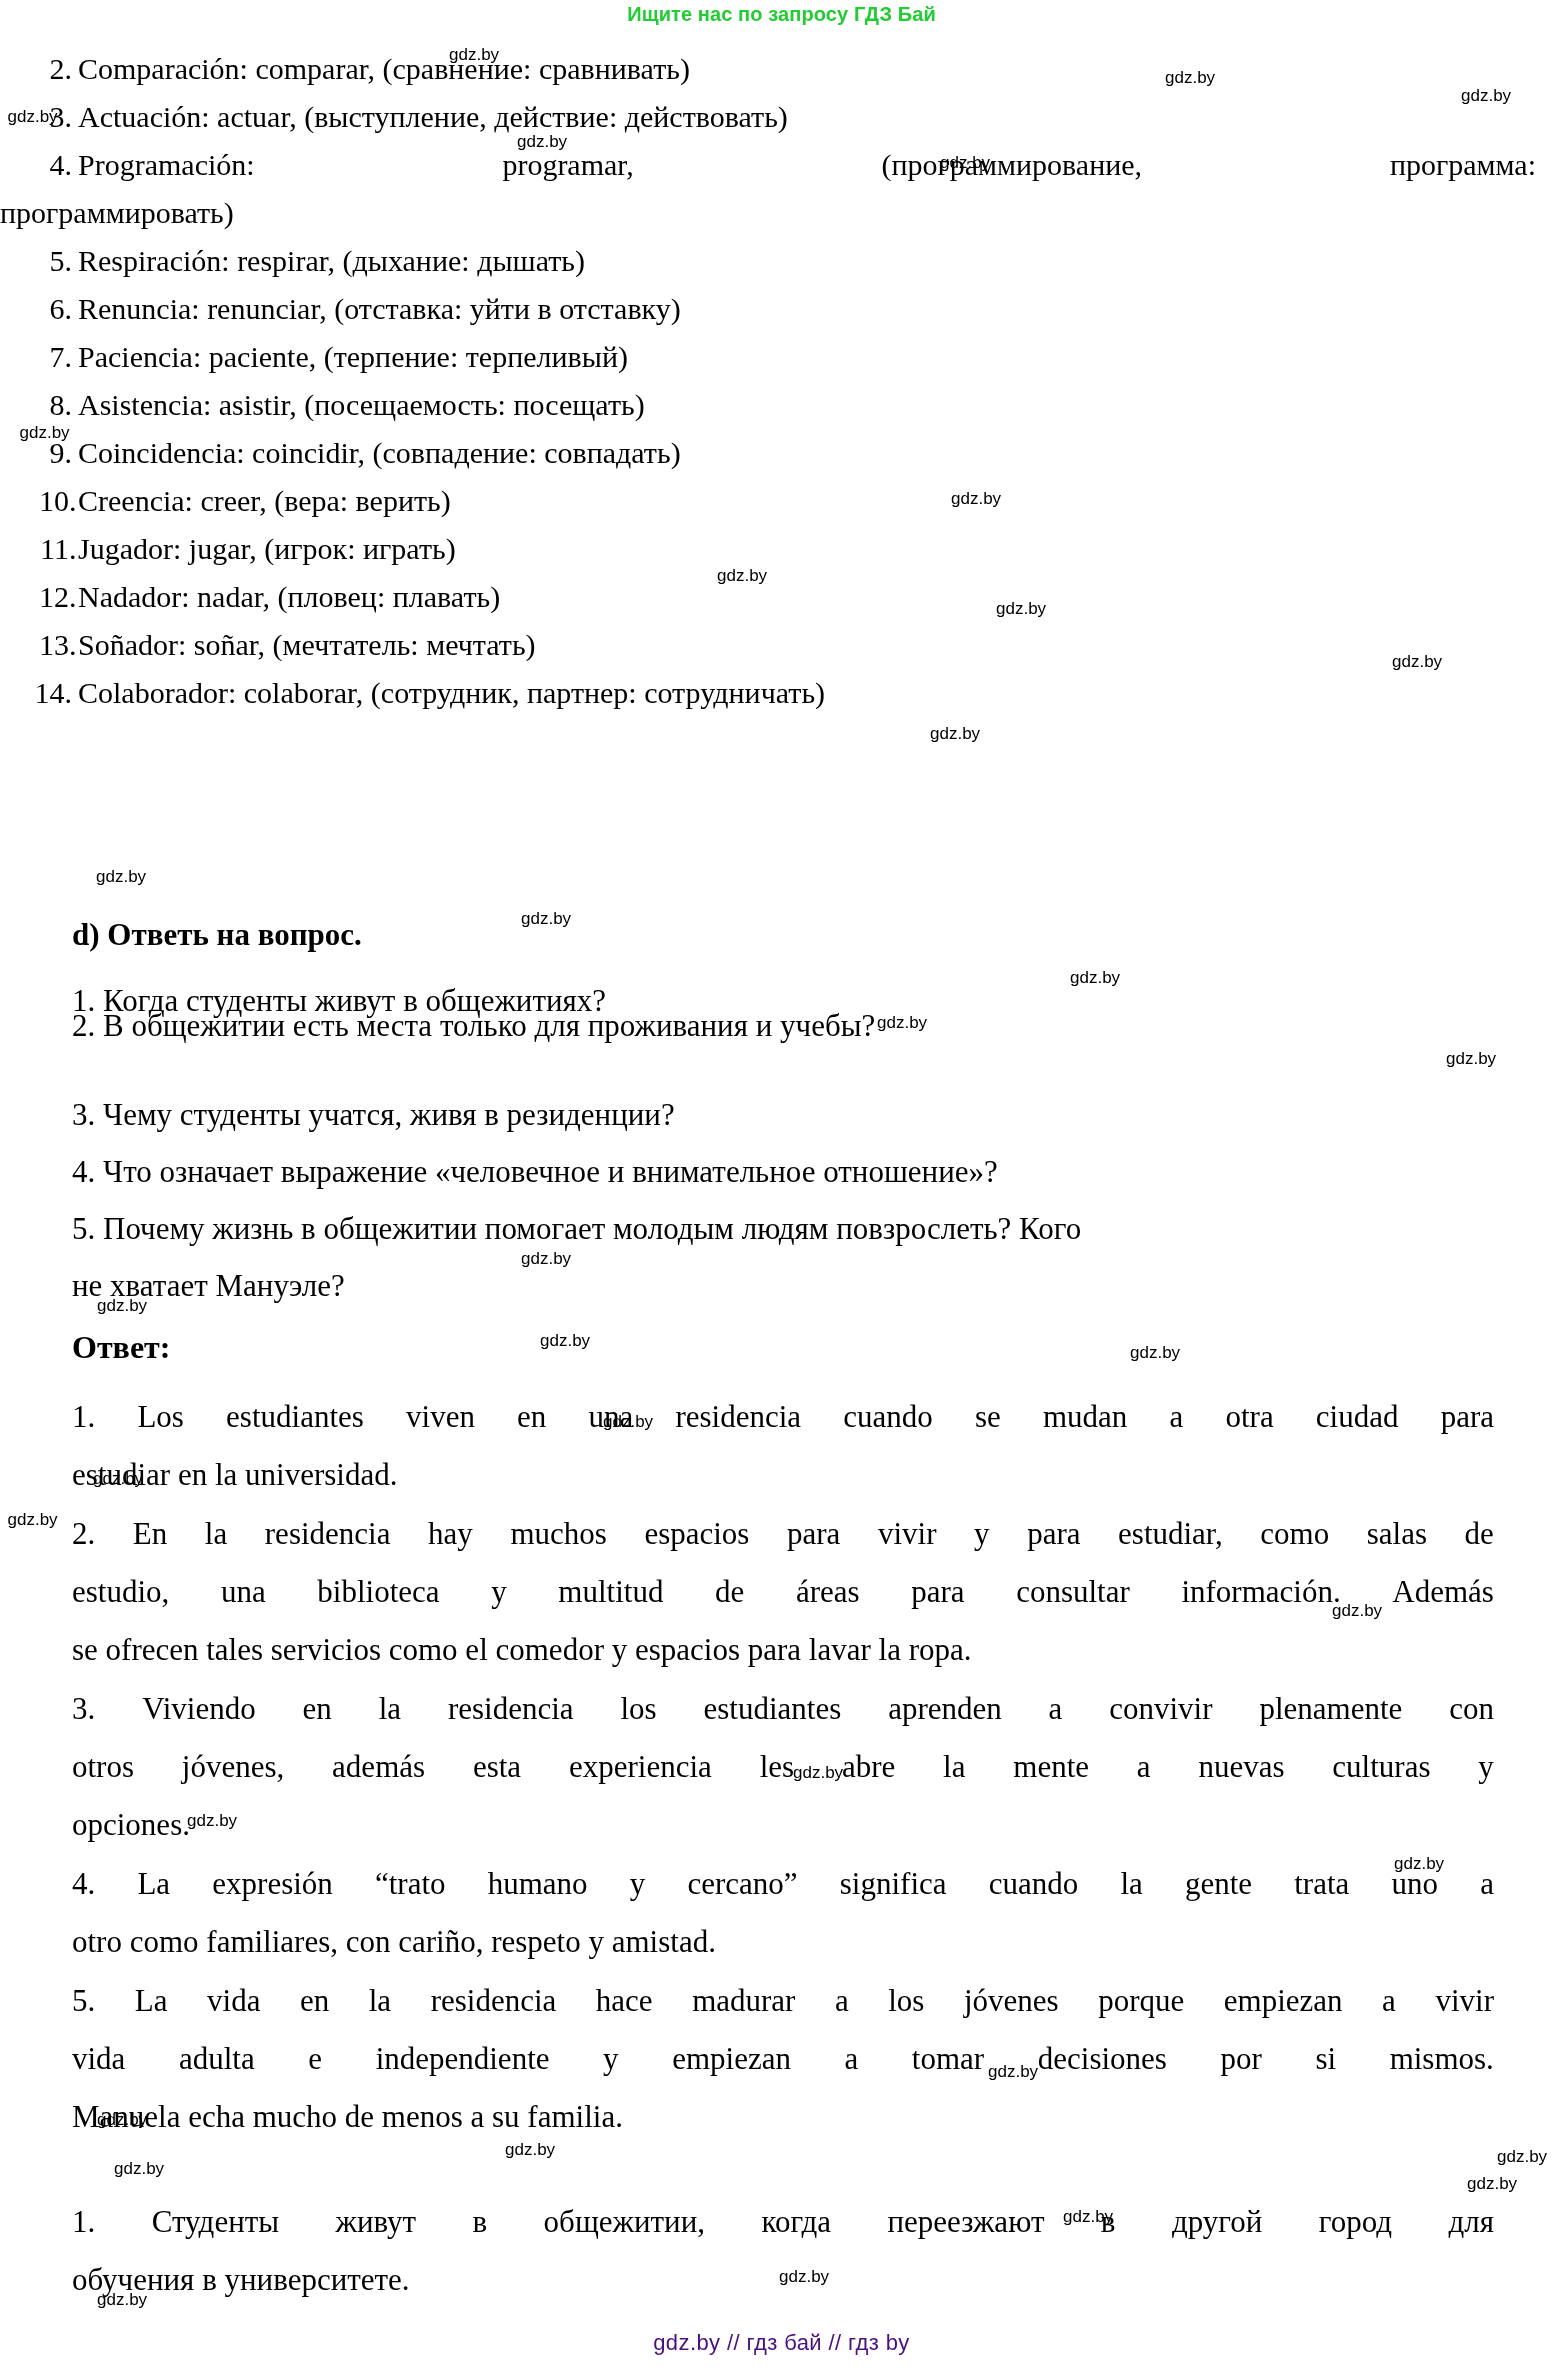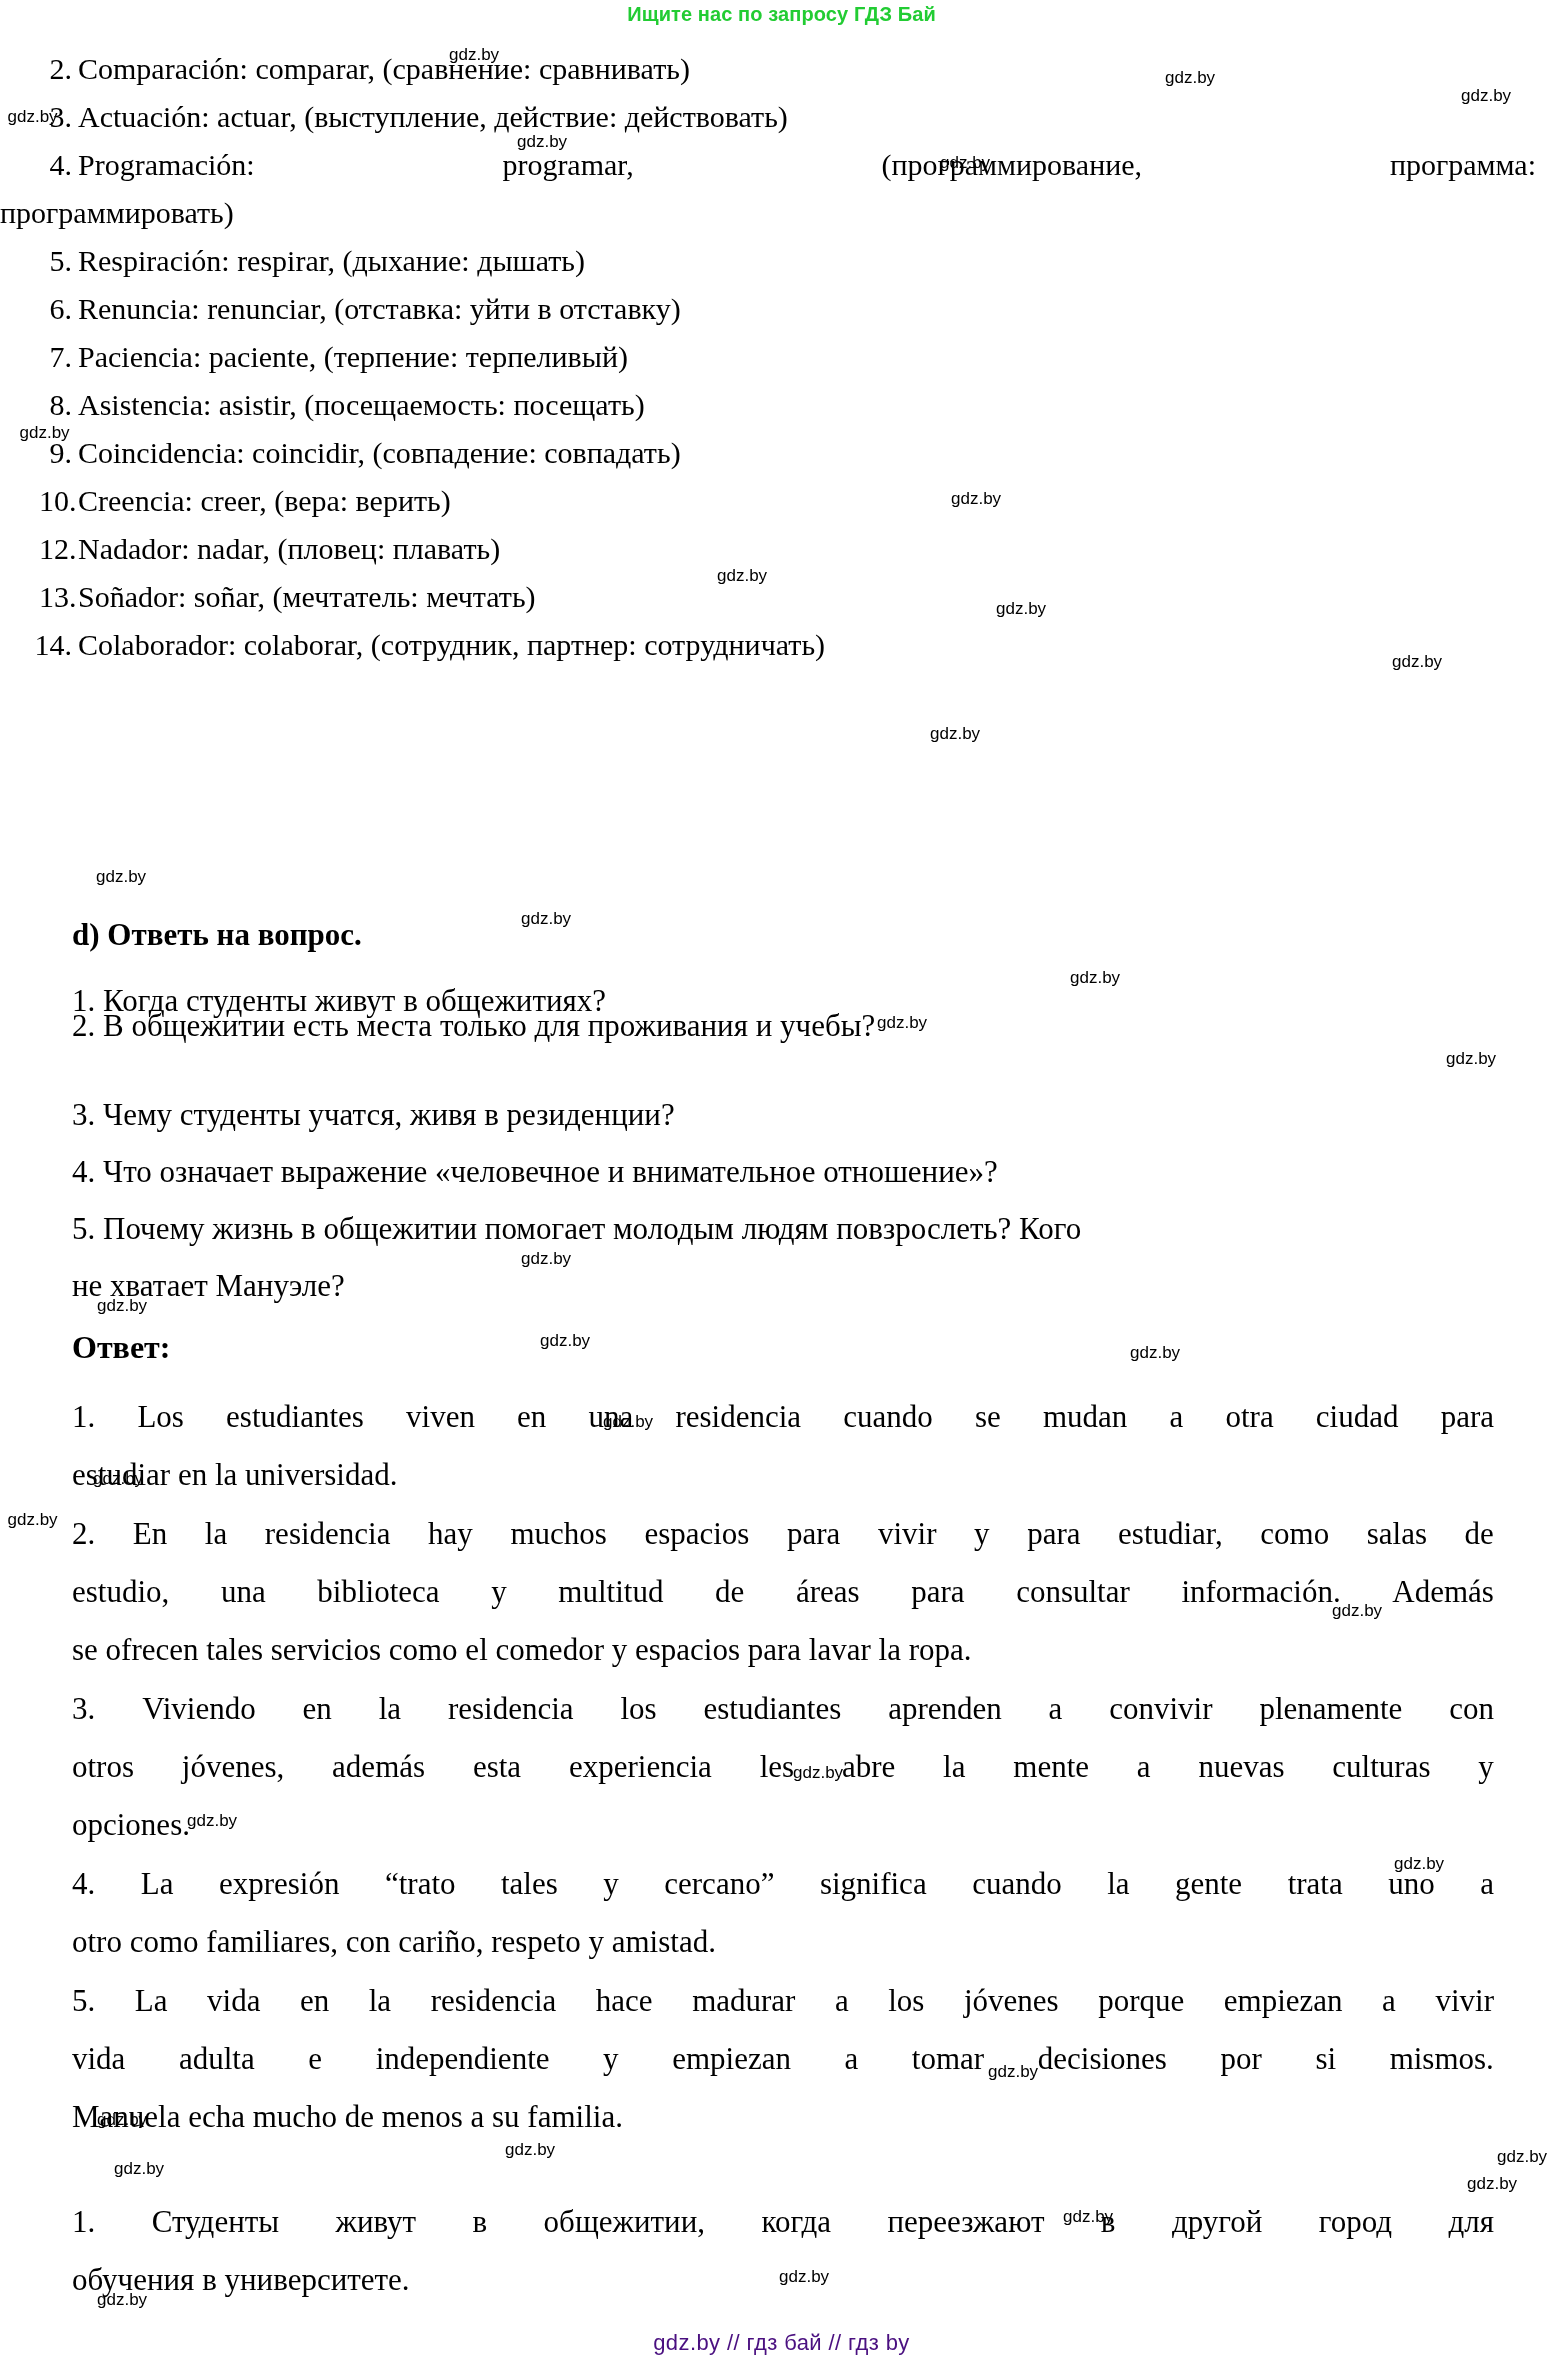--- a/index.html
+++ b/index.html
@@ -228,20 +228,24 @@
       <div class="voc-row">
         <span class="voc-num">9.</span>
         <span class="voc-text">Coincidencia: coincidir, (совпадение: совпадать)</span>
       </div>
 
       <div class="voc-row">
         <span class="voc-num wide">10.</span>
         <span class="voc-text">Creencia: creer, (вера: верить)</span>
       </div>
 
+      <div class="voc-row">
+        <span class="voc-num wide">11.</span>
+        <span class="voc-text">Jugador: jugar, (игрок: играть)</span>
+      </div>
 
       <div class="voc-row">
         <span class="voc-num wide">12.</span>
         <span class="voc-text">Nadador: nadar, (пловец: плавать)</span>
       </div>
 
       <div class="voc-row">
         <span class="voc-num wide">13.</span>
         <span class="voc-text">Soñador: soñar, (мечтатель: мечтать)</span>
       </div>
@@ -356,21 +360,21 @@
         <span class="w">opciones.</span>
       </div>
     </div>
 
     <div class="para" style="top:1855px;">
       <div class="p-line just">
         <span class="w">4.</span>
         <span class="w">La</span>
         <span class="w">expresión</span>
         <span class="w">“trato</span>
-        <span class="w">tales</span>
+        <span class="w">humano</span>
         <span class="w">y</span>
         <span class="w">cercano”</span>
         <span class="w">significa</span>
         <span class="w">cuando</span>
         <span class="w">la</span>
         <span class="w">gente</span>
         <span class="w">trata</span>
         <span class="w">uno</span>
         <span class="w">a</span>
       </div>

